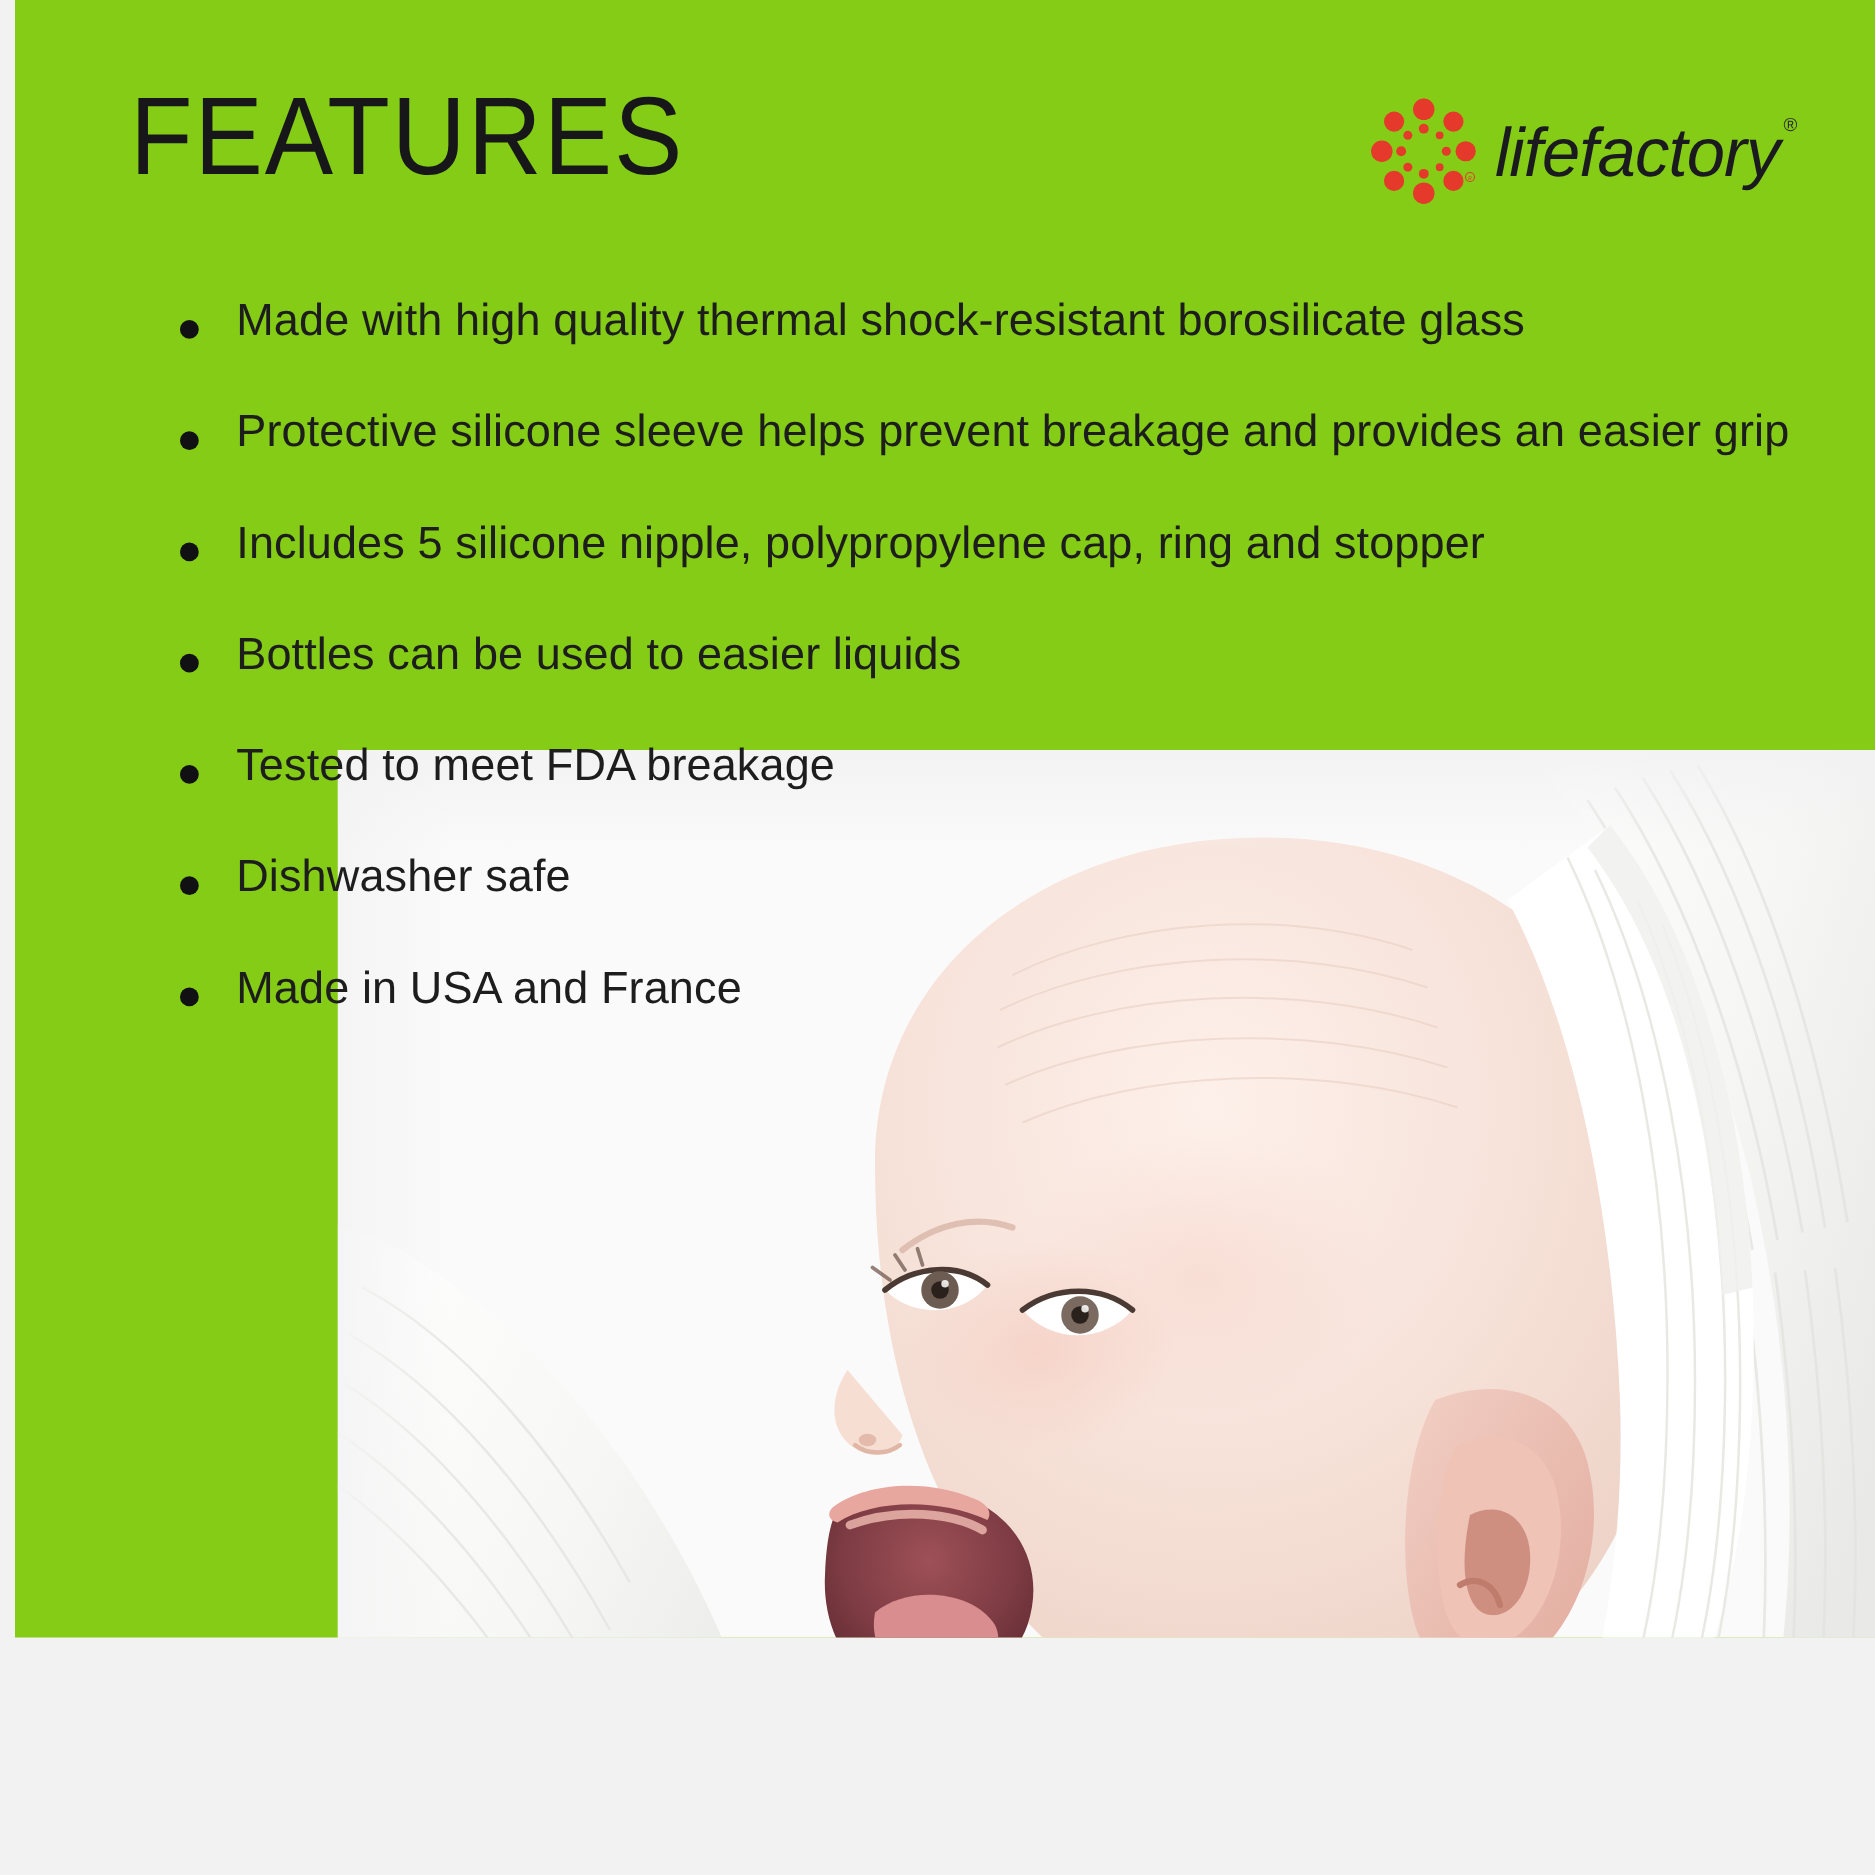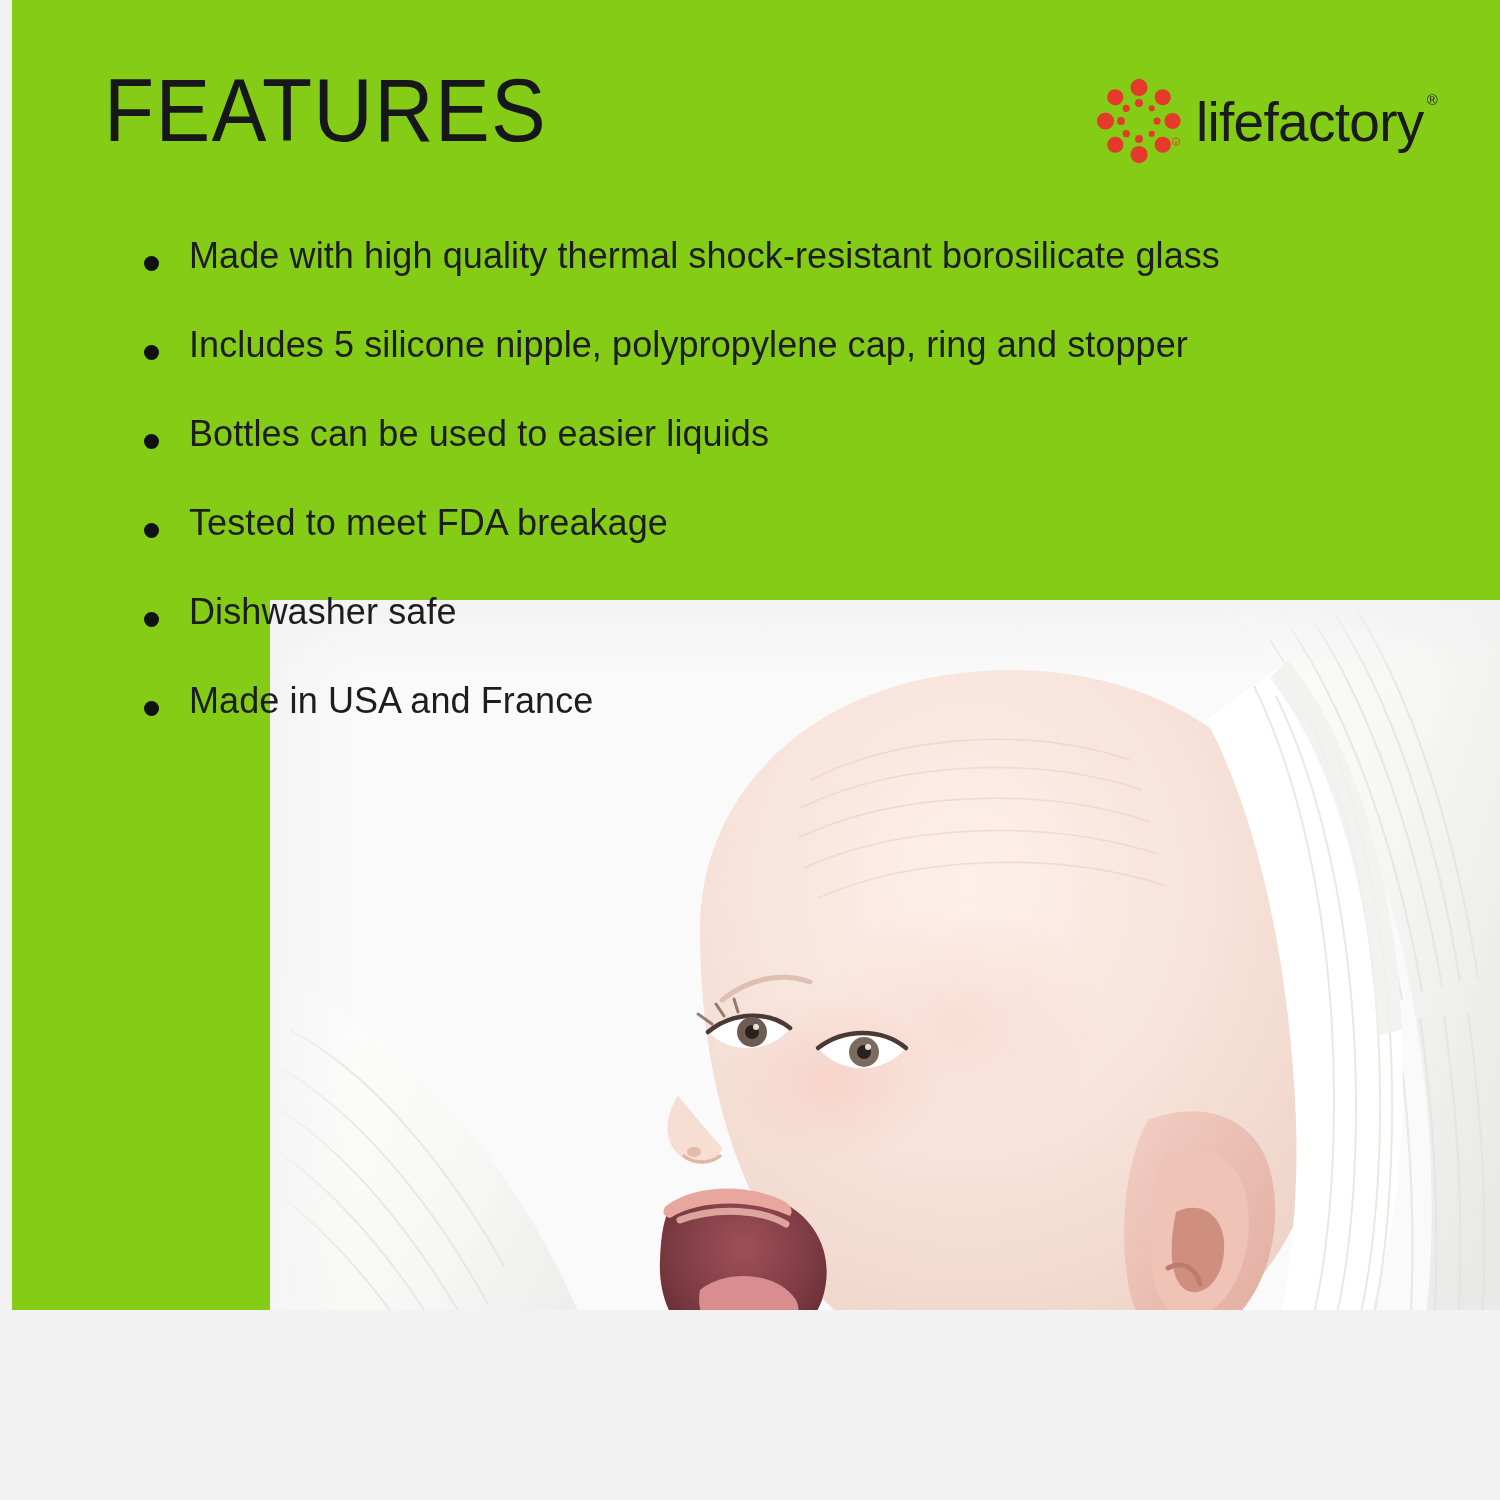--- a/index.html
+++ b/index.html
@@ -52,20 +52,21 @@
   }
 
   .brand-logo {
     position: absolute;
     right: 78px;
     top: 78px;
     display: flex;
     align-items: center;
     gap: 14px;
     z-index: 5;
+    font-style: italic;
   }
   .logo-mark { width: 86px; height: 86px; display: block; flex: none; }
   .brand-wordmark {
     font-size: 55px;
     font-weight: 300;
     letter-spacing: -0.7px;
     color: #1a1a1f;
     line-height: 1;
     font-family: "Liberation Sans", sans-serif;
     position: relative;
@@ -336,20 +337,24 @@
     <div class="brand-wordmark"><span>lifefactory</span><span class="brand-reg">®</span></div>
   </div>
 
   <ul class="feature-list">
     <li class="feature-item">
       <span class="bullet-dot"></span>
       <span class="feature-text">Made with high quality thermal shock-resistant borosilicate glass</span>
     </li>
     <li class="feature-item">
       <span class="bullet-dot"></span>
+      <span class="feature-text">Protective silicone sleeve helps prevent breakage and provides an easier grip</span>
+    </li>
+    <li class="feature-item">
+      <span class="bullet-dot"></span>
       <span class="feature-text">Includes 5 silicone nipple, polypropylene cap, ring and stopper</span>
     </li>
     <li class="feature-item">
       <span class="bullet-dot"></span>
       <span class="feature-text">Bottles can be used to easier liquids</span>
     </li>
     <li class="feature-item">
       <span class="bullet-dot"></span>
       <span class="feature-text">Tested to meet FDA breakage</span>
     </li>

